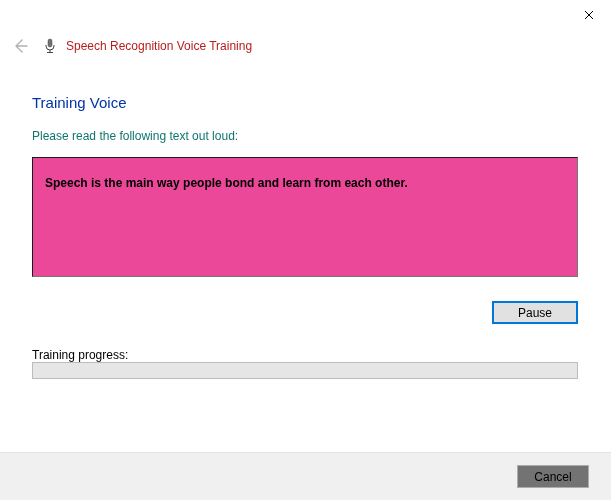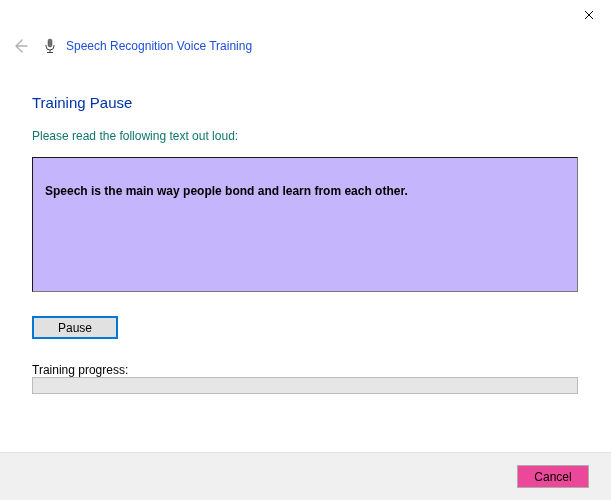--- a/index.html
+++ b/index.html
@@ -43,52 +43,53 @@
   }
   .back-arrow svg { display: block; }
   .mic-icon {
     width: 16px; height: 16px;
     display: flex; align-items: center; justify-content: center;
     margin-right: 8px;
   }
   .mic-icon svg { display: block; }
   .window-title {
     font-size: 12px;
-    color: #1d4ed8;
+    color: #b91c1c;
   }
   .content {
     padding: 28px 32px 0 32px;
   }
   .heading {
     color: #0033aa;
     font-size: 15px;
     font-weight: 400;
     margin: 6px 0 18px 0;
   }
   .instruction {
     font-size: 12px;
     color: #0f766e;
     margin-bottom: 14px;
   }
   .text-box {
     border: 1px solid #1a1a1a;
     border-right-color: #777;
     border-bottom-color: #777;
     width: 546px;
-    height: 135px;
-    padding: 26px 12px;
-    background: #c4b5fd;
+    height: 120px;
+    padding: 18px 12px;
+    background: #ec4899;
   }
   .speech-text {
     font-size: 12px;
     font-weight: bold;
     color: #000;
   }
   .pause-row {
     display: flex;
+    justify-content: flex-end;
     width: 546px;
     margin-top: 24px;
   }
   .pause-btn {
     width: 86px; height: 23px;
     background: #e1e1e1;
     border: 2px solid #0078d7;
     font-size: 12px;
     font-family: inherit;
     cursor: pointer;
@@ -113,21 +114,21 @@
     height: 48px;
     background: #f0f0f0;
     border-top: 1px solid #e4e4e4;
     display: flex;
     align-items: center;
     justify-content: flex-end;
     padding-right: 22px;
   }
   .cancel-btn {
     width: 72px; height: 23px;
-    background: #ec4899;
+    background: #737373;
     border: 1px solid #adadad;
     font-size: 12px;
     font-family: inherit;
     cursor: pointer;
     padding: 0;
     display: flex;
     align-items: center;
     justify-content: center;
   }
 </style>
@@ -155,21 +156,21 @@
         <rect x="5" y="1" width="4" height="8" rx="2" fill="#707070" stroke="#444" stroke-width="0.5"></rect>
         <path d="M3 7 v1 a4 4 0 0 0 8 0 v-1" stroke="#444" stroke-width="1" fill="none"></path>
         <line x1="7" y1="12" x2="7" y2="14" stroke="#444" stroke-width="1"></line>
         <line x1="4" y1="14.5" x2="10" y2="14.5" stroke="#444" stroke-width="1"></line>
       </svg>
     </div>
     <div class="window-title">Speech Recognition Voice Training</div>
   </div>
 
   <div class="content">
-    <div class="heading">Training Pause</div>
+    <div class="heading">Training Voice</div>
     <div class="instruction">Please read the following text out loud:</div>
 
     <div class="text-box">
       <div class="speech-text">Speech is the main way people bond and learn from each other.</div>
     </div>
 
     <div class="pause-row">
       <button class="pause-btn">Pause</button>
     </div>
 

